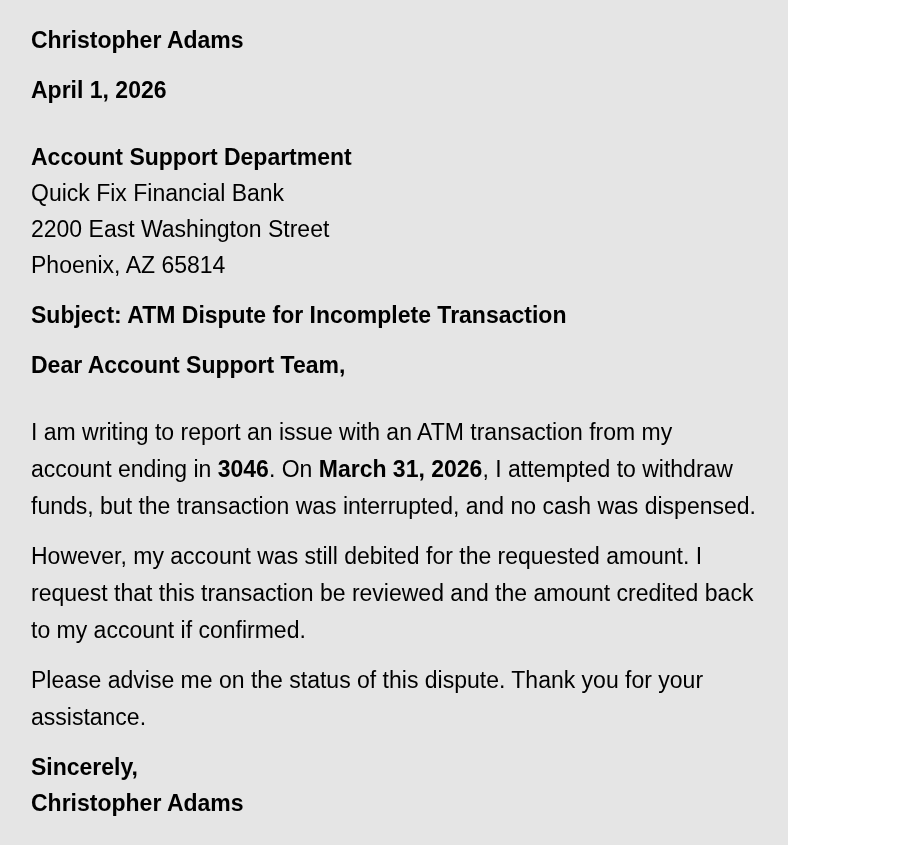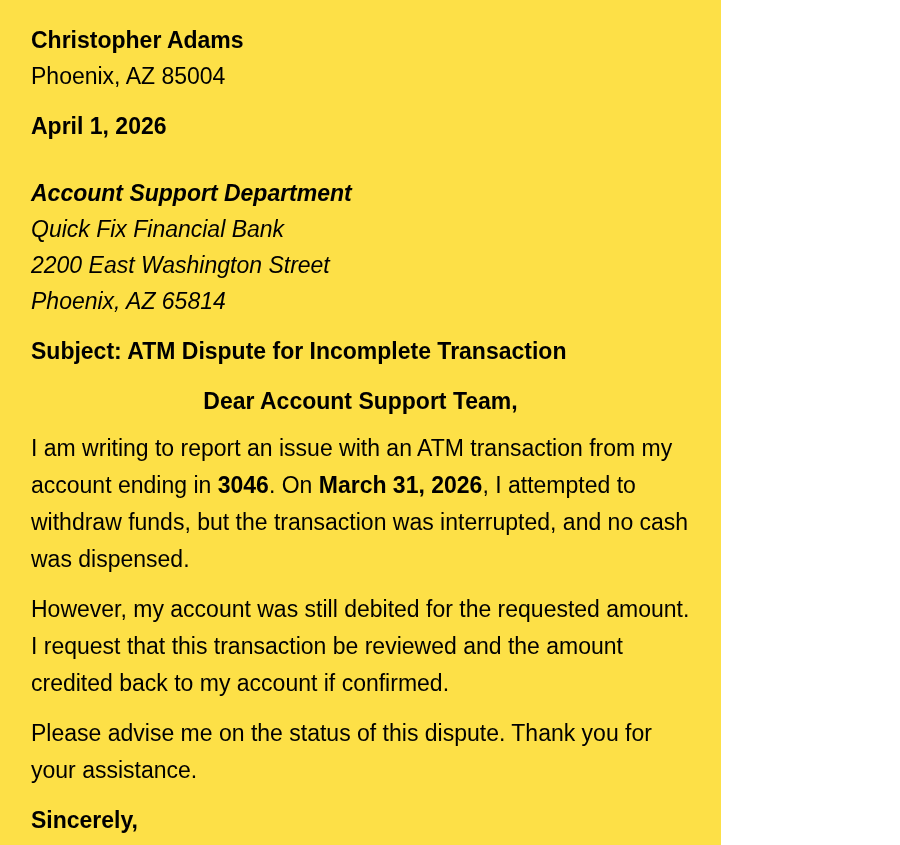--- a/index.html
+++ b/index.html
@@ -13,23 +13,23 @@
     width: 900px;
     height: 845px;
     overflow: hidden;
     font-family: "Liberation Sans", "DejaVu Sans", sans-serif;
     color: #000000;
     -webkit-font-smoothing: antialiased;
   }
 
   .page {
     box-sizing: border-box;
-    width: 721px;
+    width: 788px;
     height: 845px;
-    background: #fde047;
+    background: #e5e5e5;
     padding: 22px 31px 0 31px;
   }
 
   
   .block {
     font-size: 23px;
     line-height: 37px;
     color: #000000;
     margin: 0 0 13px 0;
     max-width: 820px;
@@ -45,37 +45,36 @@
     white-space: pre-wrap;
   }
 
   .bold {
     font-weight: bold;
   }
 
   
   .sender-block { margin-bottom: 14px; }
   .date-block   { margin-bottom: 30px; }
-  .recipient-block { margin-bottom: 14px; font-style: italic; }
+  .recipient-block { margin-bottom: 14px; }
   .subject-block { }
-  .salutation-block { margin-bottom: 10px; text-align: center; }
+  .salutation-block { margin-bottom: 30px; }
   .body-paragraph { margin-bottom: 13px; }
   .closing-block { margin-bottom: 0; }
 
   
   .body-paragraph { max-width: 822px; }
 </style>
 </head>
 <body>
 
 <div class="page">
 
   <div class="block tight sender-block">
     <span class="line bold">Christopher Adams</span>
-    <span class="line">Phoenix, AZ 85004</span>
   </div>
 
   <div class="block date-block">
     <span class="line bold">April 1, 2026</span>
   </div>
 
   <div class="block tight recipient-block">
     <span class="line bold">Account Support Department</span>
     <span class="line">Quick Fix Financial Bank</span>
     <span class="line">2200 East Washington Street</span>

